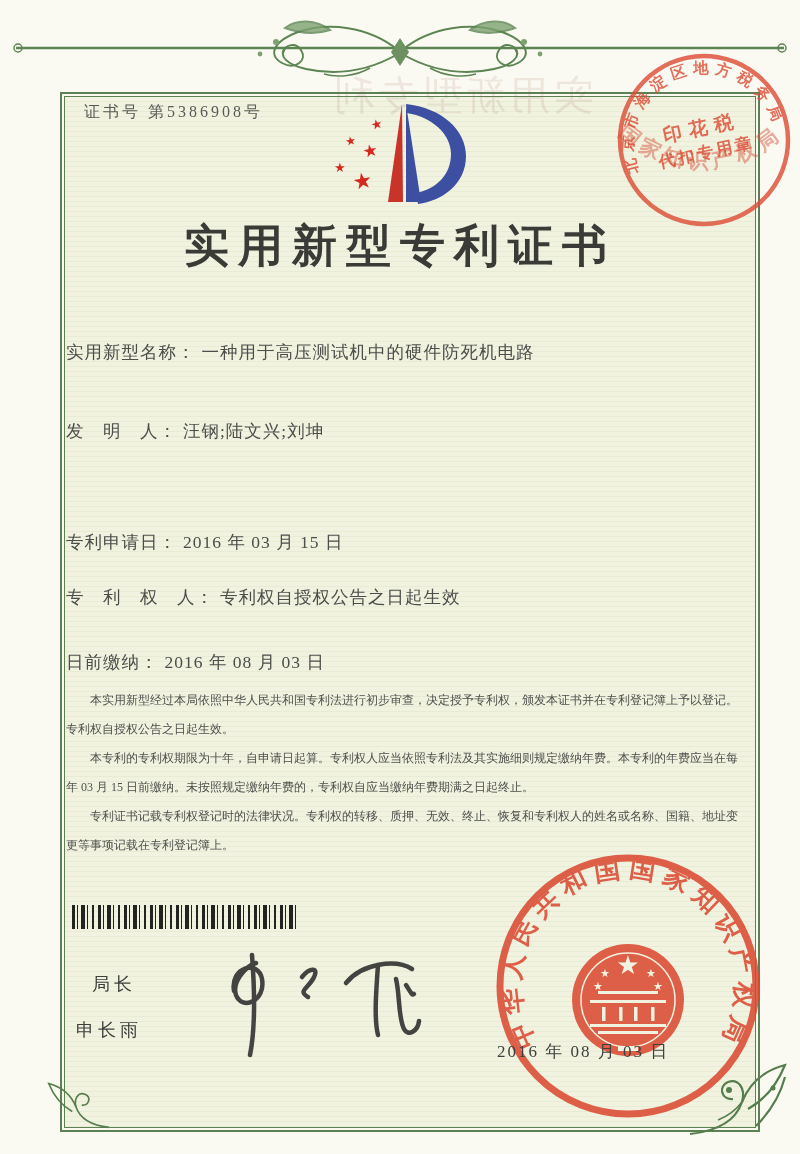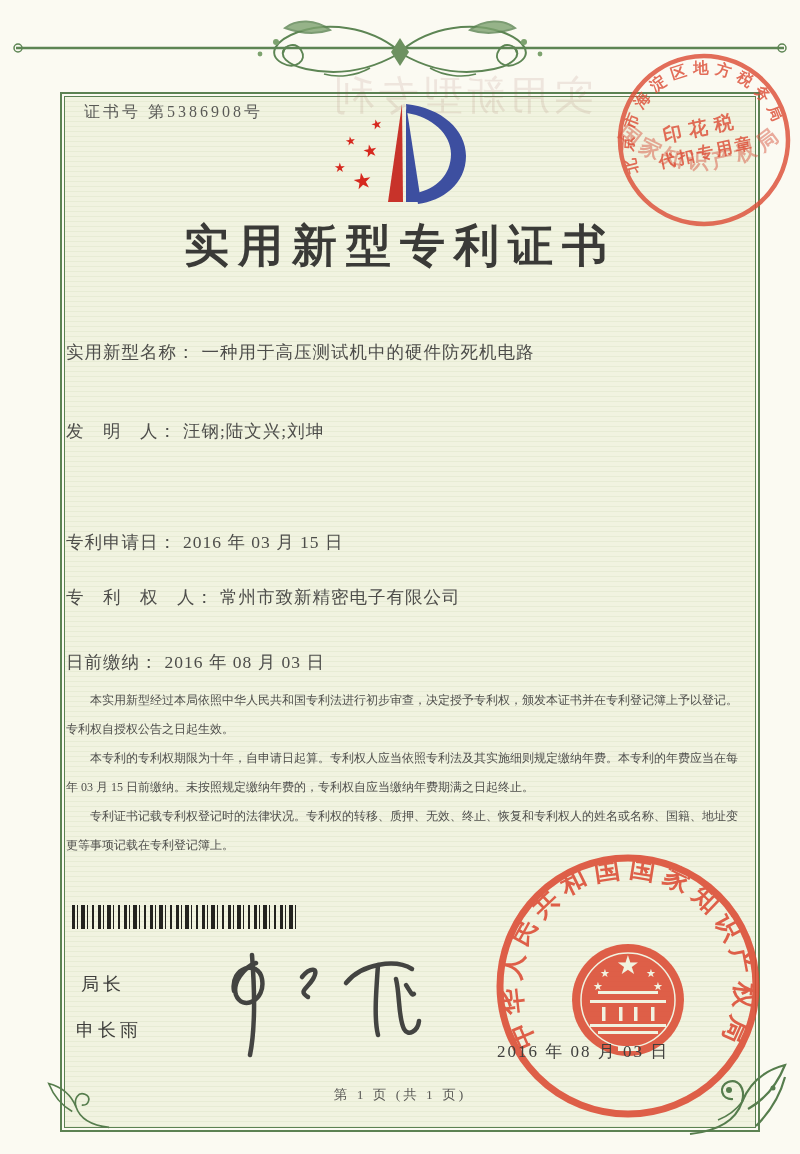--- a/index.html
+++ b/index.html
@@ -28,21 +28,21 @@
   .f0{top:340px;} .f1{top:419px;} .f2{top:465px;} .f3{top:530px;} .f4{top:585px;} .f5{top:650px;}
   .body-text{left:66px;top:686px;width:672px;font-size:12px;line-height:29px;color:#4f4f4c;}
   .body-text p{margin:0;text-indent:2em;}
   .barcode{left:72px;top:905px;width:226px;height:24px;z-index:5;
     background:repeating-linear-gradient(90deg,
       #23231f 0 3px,transparent 3px 5px,
       #23231f 5px 6px,transparent 6px 9px,
       #23231f 9px 13px,transparent 13px 15px,
       #23231f 15px 16px,transparent 16px 20px,
       #23231f 20px 22px,transparent 22px 26px);}
-  .signer-title{left:81px;top:972px;font-size:18px;letter-spacing:4px;color:#3e3e3b;}
+  .signer-title{left:92px;top:972px;font-size:18px;letter-spacing:4px;color:#3e3e3b;}
   .signer-name{left:76px;top:1018px;font-size:18px;letter-spacing:4px;color:#3e3e3b;}
   .signature-svg{left:200px;top:933px;z-index:6;}
   .seal{left:492px;top:850px;z-index:6;}
   .seal-date{left:497px;top:1040px;font-size:17px;letter-spacing:2px;color:#3f3f3d;z-index:7;}
   .footer{left:0;top:1086px;width:100%;text-align:center;font-size:13.5px;
     letter-spacing:3px;color:#5c5c58;}
   .tax-stamp{left:616px;top:52px;z-index:6;transform:rotate(-12deg);}
   .ghost-arc{left:600px;top:92px;z-index:4;}
   .logo{left:320px;top:96px;z-index:5;}
 </style>
@@ -131,21 +131,21 @@
   </div>
 
   <div class="layer doc-title">实用新型专利证书</div>
   <div class="layer field f1">
     <span>发　明　人：</span><span class="val">汪钢;陆文兴;刘坤</span>
   </div>
   <div class="layer field f3">
     <span>专利申请日：</span><span class="val">2016 年 03 月 15 日</span>
   </div>
   <div class="layer field f4">
-    <span>专　利　权　人：</span><span class="val">常州市致新精密电子有限公司</span>
+    <span>专　利　权　人：</span><span class="val">专利权自授权公告之日起生效</span>
   </div>
   <div class="layer field f5">
     <span>日前缴纳：</span><span class="val">2016 年 08 月 03 日</span>
   </div>
 
   <div class="layer body-text">
     <p>本实用新型经过本局依照中华人民共和国专利法进行初步审查，决定授予专利权，颁发本证书并在专利登记簿上予以登记。专利权自授权公告之日起生效。</p>
     <p>本专利的专利权期限为十年，自申请日起算。专利权人应当依照专利法及其实施细则规定缴纳年费。本专利的年费应当在每年 03 月 15 日前缴纳。未按照规定缴纳年费的，专利权自应当缴纳年费期满之日起终止。</p>
     <p>专利证书记载专利权登记时的法律状况。专利权的转移、质押、无效、终止、恢复和专利权人的姓名或名称、国籍、地址变更等事项记载在专利登记簿上。</p>
   </div>
@@ -190,15 +190,14 @@
       <rect x="142" y="157" width="3.5" height="14" fill="#f1f3e0"></rect>
       <rect x="159" y="157" width="3.5" height="14" fill="#f1f3e0"></rect>
       <rect x="98" y="174" width="76" height="3" fill="#f1f3e0"></rect>
       <rect x="106" y="181" width="60" height="3" fill="#f1f3e0"></rect>
       <rect x="126" y="196" width="20" height="5" fill="#f1f3e0"></rect>
     </g>
   </svg>
 
   <div class="layer seal-date">2016 年 08 月 03 日</div>
 
-  <div class="layer footer">第 1 页 (共 1 页)</div>
 
 </div>
 
 </body></html>

